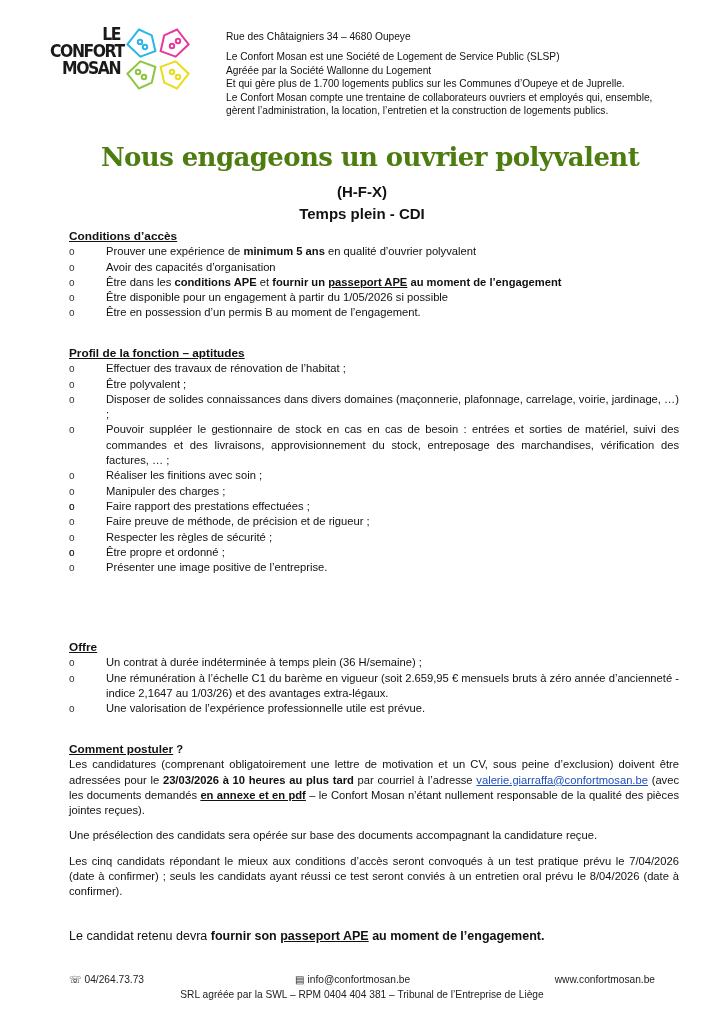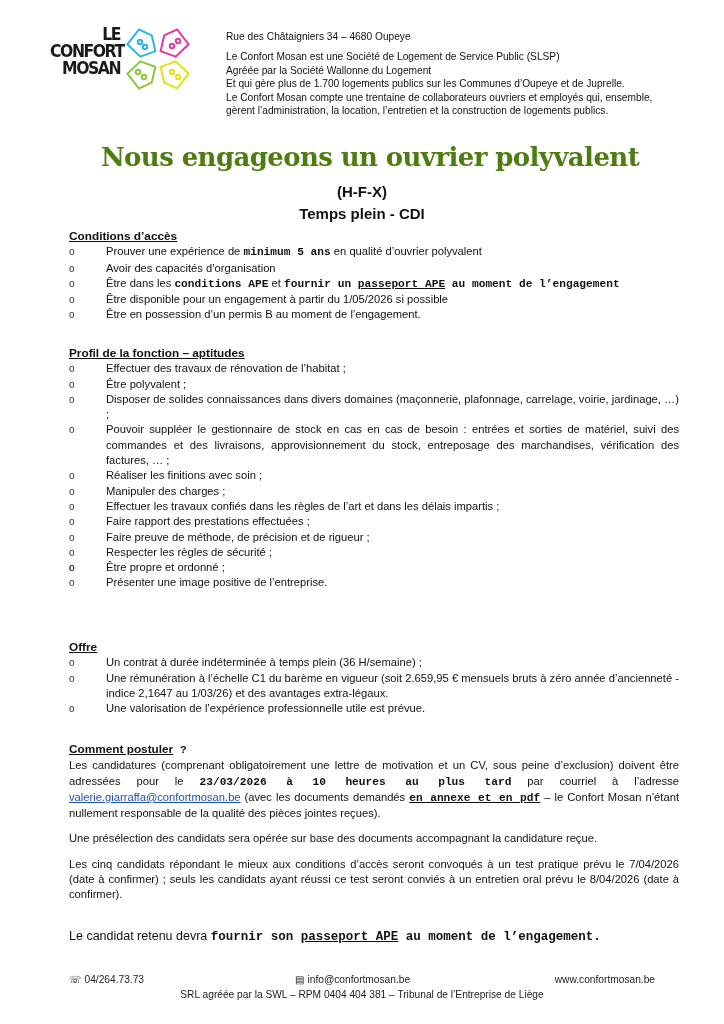--- a/index.html
+++ b/index.html
@@ -25,21 +25,21 @@
   .subtitle { position: absolute; left: 0; width: 724px; text-align: center; font-weight: bold; font-size: 15px; color: #111; }
   .st1 { top: 183px; }
   .st2 { top: 205px; }
 
   
   .section { position: absolute; left: 69px; width: 610px; font-size: 11.2px; line-height: 15.3px; }
   .sec-head { font-weight: bold; text-decoration: underline; font-size: 11.8px; }
   ul.olist { list-style: none; margin: 0; padding: 0; }
   ul.olist li { position: relative; padding-left: 37px; text-align: justify; }
   ul.olist li .bullet { position: absolute; left: 0; top: 0; font-size: 10px; color: #333; }
-  .b { font-weight: bold; font-family: Liberation Mono, monospace; }
+  .b { font-weight: bold; }
   .u { text-decoration: underline; }
   .link { color: #1f4fbf; text-decoration: underline; }
   p.para { margin: 0; text-align: justify; }
   .sp { height: 10px; }
 
   #sec-conditions { top: 229px; }
   #sec-profil { top: 346px; }
   #sec-offre { top: 640px; }
   #sec-postuler { top: 742px; }
   .final-line { position: absolute; left: 69px; top: 929px; font-size: 12.5px; }
@@ -127,21 +127,21 @@
 
   <div class="section" id="sec-profil">
     <div class="sec-head">Profil de la fonction – aptitudes</div>
     <ul class="olist">
       <li><span class="bullet">o</span><span>Effectuer des travaux de rénovation de l’habitat ;</span></li>
       <li><span class="bullet">o</span><span>Être polyvalent ;</span></li>
       <li><span class="bullet">o</span><span>Disposer de solides connaissances dans divers domaines (maçonnerie, plafonnage, carrelage, voirie, jardinage, …) ;</span></li>
       <li><span class="bullet">o</span><span>Pouvoir suppléer le gestionnaire de stock en cas en cas de besoin : entrées et sorties de matériel, suivi des commandes et des livraisons, approvisionnement du stock, entreposage des marchandises, vérification des factures, … ;</span></li>
       <li><span class="bullet">o</span><span>Réaliser les finitions avec soin ;</span></li>
       <li><span class="bullet">o</span><span>Manipuler des charges ;</span></li>
-      <li><span class="bullet">o</span><span>Effectuer les travaux confiés dans les règles de l’art et dans les délais impartis ;</span></li>
+      <li><span class="bullet">o</span></li>
       <li><span class="bullet">o</span><span>Faire rapport des prestations effectuées ;</span></li>
       <li><span class="bullet">o</span><span>Faire preuve de méthode, de précision et de rigueur ;</span></li>
       <li><span class="bullet">o</span><span>Respecter les règles de sécurité ;</span></li>
       <li><span class="bullet">o</span></li>
       <li><span class="bullet">o</span><span>Être propre et ordonné ;</span></li>
       <li><span class="bullet">o</span><span>Présenter une image positive de l’entreprise.</span></li>
     </ul>
   </div>
 
   <div class="section" id="sec-offre">

